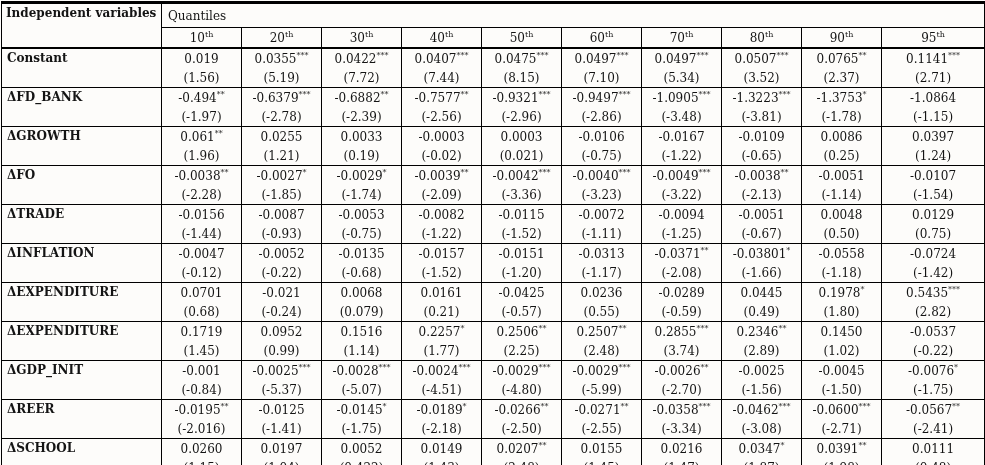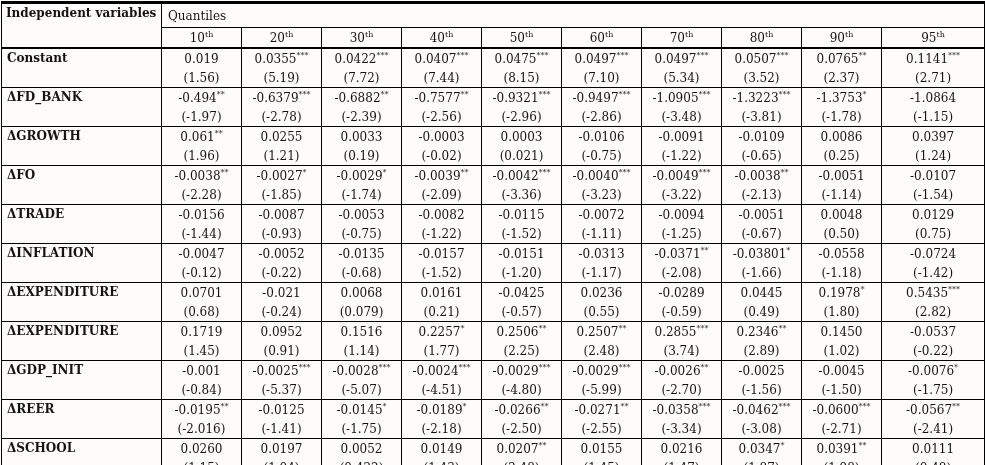--- a/index.html
+++ b/index.html
@@ -113,21 +113,21 @@
           <td class="num">(-1.15)</td>
         </tr>
         <tr class="coef-row">
           <td class="var-cell" rowspan="2">ΔGROWTH</td>
           <td class="num">0.061<sup>**</sup></td>
           <td class="num">0.0255</td>
           <td class="num">0.0033</td>
           <td class="num">-0.0003</td>
           <td class="num">0.0003</td>
           <td class="num">-0.0106</td>
-          <td class="num">-0.0091</td>
+          <td class="num">-0.0167</td>
           <td class="num">-0.0109</td>
           <td class="num">0.0086</td>
           <td class="num">0.0397</td>
         </tr>
         <tr class="t-row">
           <td class="num">(1.96)</td>
           <td class="num">(1.21)</td>
           <td class="num">(0.19)</td>
           <td class="num">(-0.02)</td>
           <td class="num">(0.021)</td>
@@ -245,21 +245,21 @@
           <td class="num">0.2257<sup>*</sup></td>
           <td class="num">0.2506<sup>**</sup></td>
           <td class="num">0.2507<sup>**</sup></td>
           <td class="num">0.2855<sup>***</sup></td>
           <td class="num">0.2346<sup>**</sup></td>
           <td class="num">0.1450</td>
           <td class="num">-0.0537</td>
         </tr>
         <tr class="t-row">
           <td class="num">(1.45)</td>
-          <td class="num">(0.91)</td>
+          <td class="num">(0.99)</td>
           <td class="num">(1.14)</td>
           <td class="num">(1.77)</td>
           <td class="num">(2.25)</td>
           <td class="num">(2.48)</td>
           <td class="num">(3.74)</td>
           <td class="num">(2.89)</td>
           <td class="num">(1.02)</td>
           <td class="num">(-0.22)</td>
         </tr>
         <tr class="coef-row">

